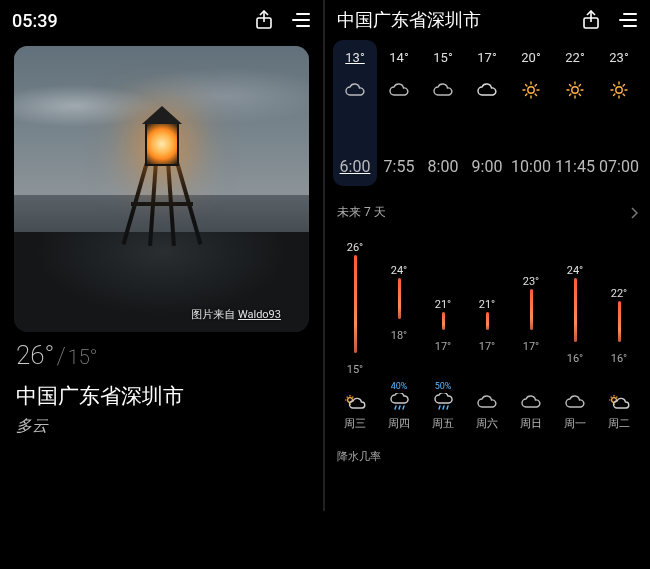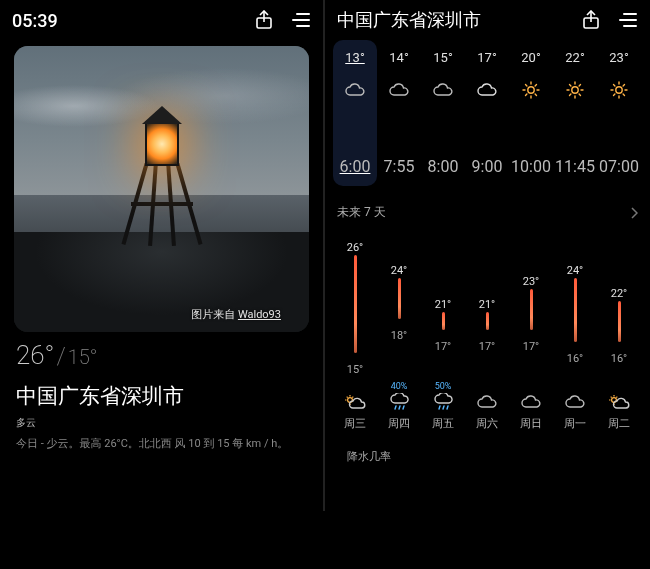--- a/index.html
+++ b/index.html
@@ -98,21 +98,21 @@
     color:#e5e5e5;
   }
   .big-temp { font-size:64px; font-weight:100; letter-spacing:-2px; line-height:1; }
   .hl-block { display:flex; align-items:baseline; font-weight:200; color:#ccc; margin-bottom:8px;}
   .hi-t { font-size:26px; }
   .sep-t { font-size:24px; padding:0 2px; color:#777;}
   .lo-t { font-size:20px; color:#888; }
 
   .date-line { margin:10px 16px 0 16px; font-size:11px; color:#999; }
   .loc-line  { margin:4px 16px 0 16px; font-size:21px; font-weight:400; }
-  .cond-line { margin:6px 16px 0 16px; font-size:10px; color:#bbb; }
+  .cond-line { margin:6px 16px 0 16px; font-size:16px; color:#bbb;font-style:italic; }
   .summary-line { margin:6px 16px 0 16px; font-size:11px; color:#888; line-height:1.5; max-width:290px;}
 
   
   .r-header {
     display:flex; justify-content:space-between; align-items:center;
     padding:6px 12px 4px 12px; height:38px;
   }
   .r-title { font-size:18px; font-weight:500; }
   .r-icons { display:flex; gap:18px; align-items:center; }
 
@@ -149,21 +149,21 @@
   .hi-label { font-size:11px; color:#e0e0e0; position:absolute; }
   .lo-label { font-size:11px; color:#aaa; position:absolute; }
   .temp-bar {
     position:absolute; width:3px; border-radius:3px;
     background:linear-gradient(180deg,#ff5a3a,#ff895a 70%,#c05838);
   }
   .precip-label { font-size:9px; color:#57b7ff; height:12px; margin-top:2px;}
   .day-icon { margin:1px 0 6px 0; color:#ccc; height:16px; display:flex; align-items:center;}
   .day-name { font-size:11px; color:#bbb; }
 
-  .precip-section { margin:18px 12px 0 22px; }
+  .precip-section { margin:18px 12px 0 12px; }
   .precip-title { font-size:11px; color:#aaa; }
   .precip-val { margin-top:8px; font-size:12px; color:#ddd; }
 
   
   svg { display:block; }
 </style>
 </head>
 <body>
 
 <div class="screen screen-left">
@@ -208,21 +208,20 @@
   <div class="temps-row">
     <span class="hl-block">
       <span class="hi-t">26°</span>
       <span class="sep-t">/</span>
       <span class="lo-t">15°</span>
     </span>
   </div>
 
   <div class="loc-line">中国广东省深圳市</div>
   <div class="cond-line">多云</div>
-  <div class="summary-line">今日 - 少云。最高 26°C。北北西 风 10 到 15 每 km / h。</div>
 </div>
 
 <div class="screen screen-right">
   <div class="r-header">
     <span class="r-title">中国广东省深圳市</span>
     <div class="r-icons">
       <span class="icon-btn">
         <svg width="18" height="20" viewBox="0 0 18 20" fill="none" stroke="#fff" stroke-width="1.6">
           <path d="M9 1v11"></path>
             <path d="M5 5l4-4 4 4"></path>

